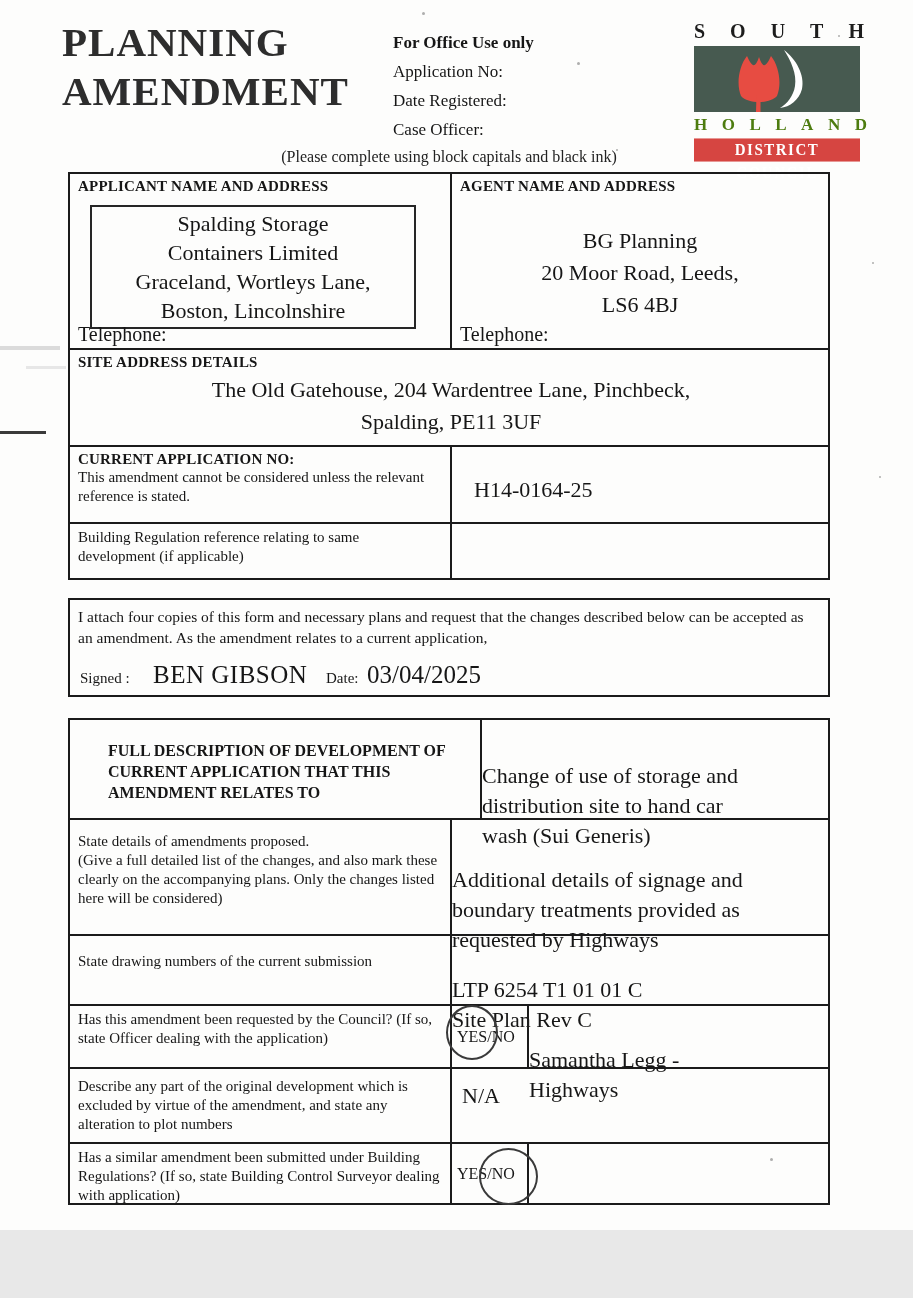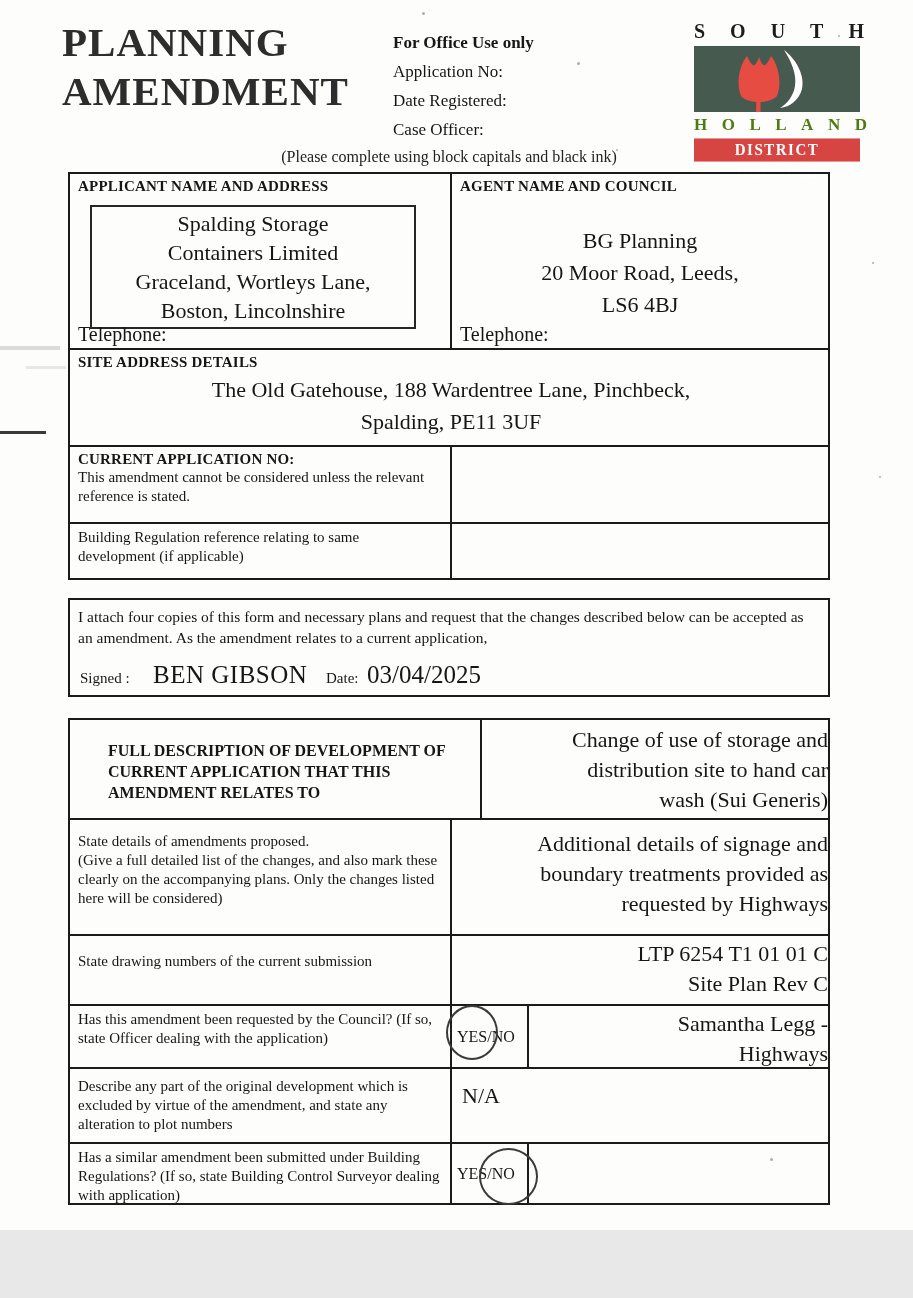--- a/index.html
+++ b/index.html
@@ -28,21 +28,21 @@
 
   
   .fbox{border:2px solid #1b1b1b;box-sizing:border-box;background:transparent;}
   .trow{box-sizing:border-box;display:flex;position:relative;}
   .trow + .trow{border-top:2px solid #1b1b1b;}
   .lcell{width:382px;box-sizing:border-box;border-right:2px solid #1b1b1b;position:relative;padding:4px 10px 4px 8px;}
   .rcell{flex:1;position:relative;box-sizing:border-box;}
   .hdr{font-weight:bold;font-size:15px;letter-spacing:.2px;}
   .small{font-size:15px;line-height:19px;}
   .val{font-size:22px;line-height:30px;}
-  .center{text-align:right;}
+  .center{text-align:left;margin-top:36px;}
 
   
   .t1{left:68px;top:172px;width:762px;}
   .rowA{height:174px;}
   .appl-box{position:absolute;left:20px;top:31px;width:326px;height:124px;border:2px solid #262626;box-sizing:border-box;display:flex;align-items:center;justify-content:center;text-align:center;line-height:29px;}
   .agent-addr{margin-top:30px;text-align:center;line-height:32px;}
   .tel{position:absolute;left:8px;bottom:2px;font-size:20px;}
   .rowB{height:97px;display:block;}
   .site-addr{text-align:center;line-height:32px;margin-top:3px;}
   .rowC{height:77px;}
@@ -126,40 +126,43 @@
     <div class="trow rowA">
       <div class="lcell">
         <div class="hdr">APPLICANT NAME AND ADDRESS</div>
         <div class="appl-box val ml">Spalding Storage
 Containers Limited
 Graceland, Wortleys Lane,
 Boston, Lincolnshire</div>
         <div class="tel">Telephone:</div>
       </div>
       <div class="rcell" style="padding:4px 8px;">
-        <div class="hdr">AGENT NAME AND COUNCIL</div>
+        <div class="hdr">AGENT NAME AND ADDRESS</div>
         <div class="agent-addr val ml">BG Planning
 20 Moor Road, Leeds,
 LS6 4BJ</div>
         <div class="tel">Telephone:</div>
       </div>
     </div>
 
     <div class="trow rowB" style="padding:4px 8px;">
       <div>
         <div class="hdr">SITE ADDRESS DETAILS</div>
-        <div class="site-addr val ml" style="width:746px;">The Old Gatehouse, 188 Wardentree Lane, Pinchbeck,
+        <div class="site-addr val ml" style="width:746px;">The Old Gatehouse, 204 Wardentree Lane, Pinchbeck,
 Spalding, PE11 3UF</div>
       </div>
     </div>
 
     <div class="trow rowC">
       <div class="lcell">
         <div class="hdr">CURRENT APPLICATION NO:</div>
         <div class="small">This amendment cannot be considered unless the relevant reference is stated.</div>
+      </div>
+      <div class="rcell">
+        <div class="val appno-val">H14-0164-25</div>
       </div>
     </div>
 
     <div class="trow rowD">
       <div class="lcell">
         <div class="small">Building Regulation reference relating to same development (if applicable)</div>
       </div>
       <div class="rcell">
         <div class="val"></div>
       </div>

